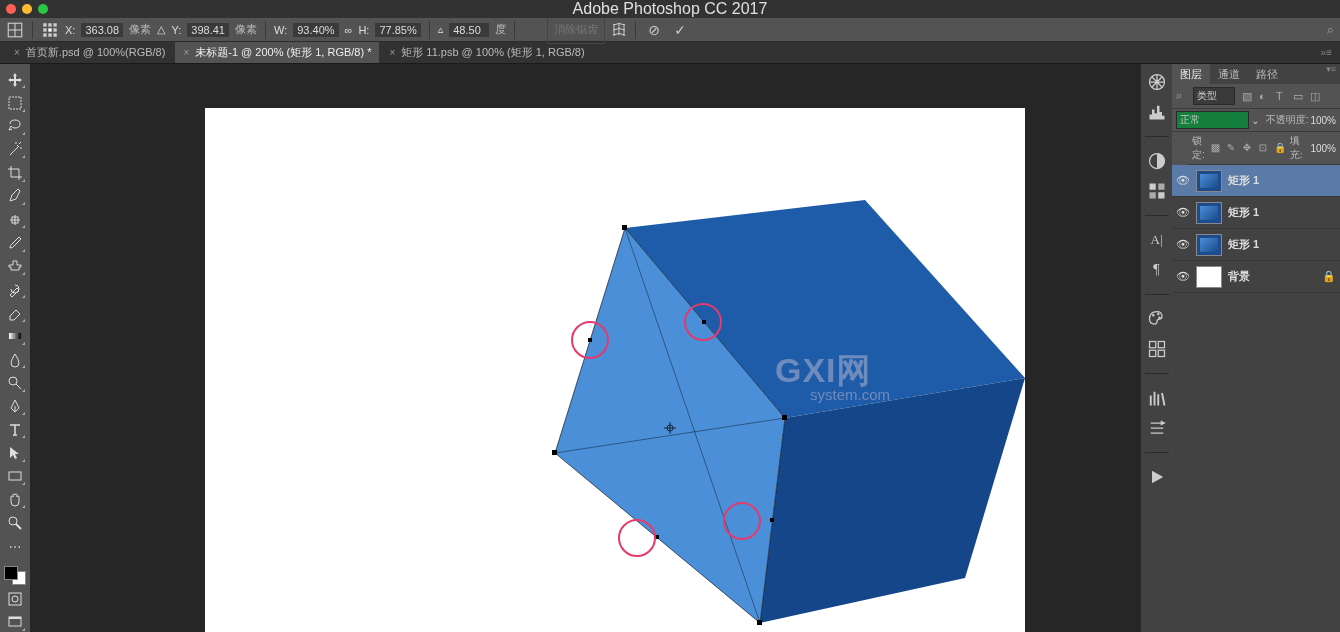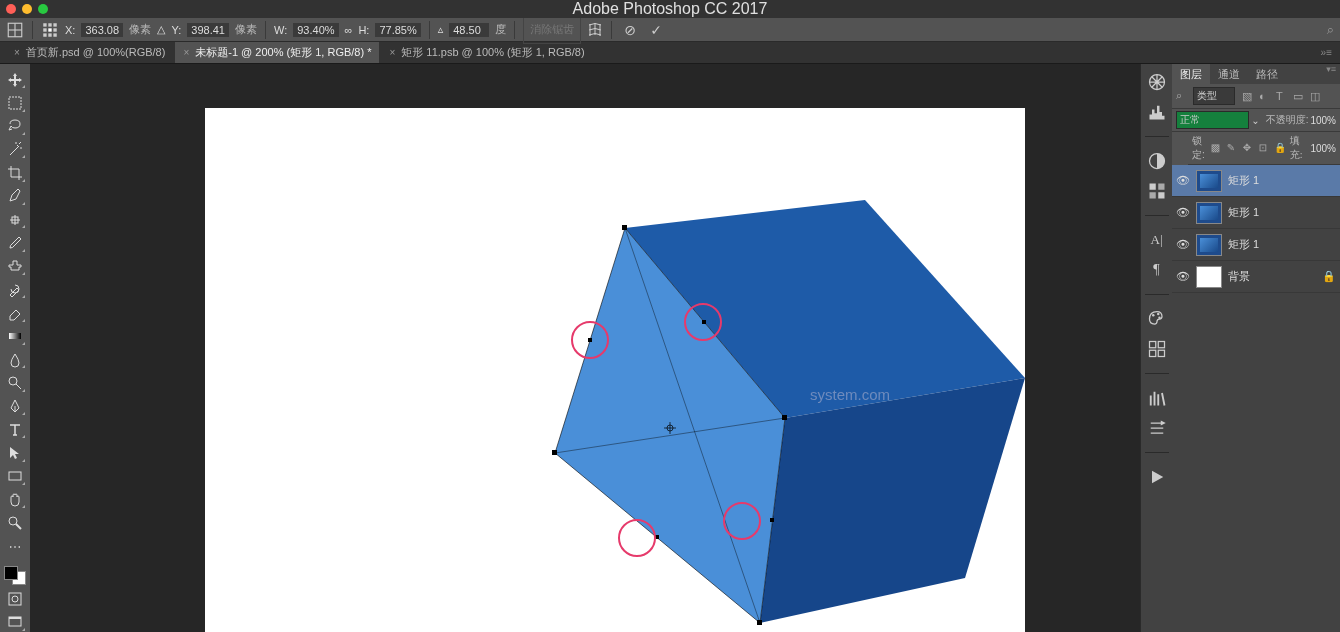--- a/index.html
+++ b/index.html
@@ -14,21 +14,21 @@
 .tl-green { background: #28c840; }
 .app-title { margin: 17px auto; font-size: 16px; color: #e0e0e0; }
 
 
 .options-bar { height: 24px; background: #535353; display: flex; align-items: center; gap: 6px; padding: 0 6px; border-bottom: 1px solid #2a2a2a; }
 .opt-icon { width: 18px; height: 18px; display: flex; align-items: center; justify-content: center; color: #ddd; }
 .opt-sep { width: 1px; height: 18px; background: #3a3a3a; margin: 0 2px; }
 .opt-label { color: #ddd; font-size: 11px; }
 .opt-val { background: #3a3a3a; color: #ddd; padding: 1px 4px; min-width: 40px; font-size: 11px; }
 .opt-unit { color: #bbb; font-size: 11px; }
-.opt-btn { color: #777; padding: 6px 6px; border: 1px solid #444; font-size: 11px; }
+.opt-btn { color: #777; padding: 6px 6px; border: 1px solid #444; font-size: 11px; margin-left: 24px; }
 .commit-icon { width: 20px; color: #ccc; font-size: 14px; text-align: center; }
 .cancel-icon { width: 20px; color: #ccc; font-size: 14px; text-align: center; }
 .person-icon { width: 16px; height: 16px; color: #ccc; }
 .search-right { position: absolute; right: 6px; top: 22px; color: #999; font-size: 13px; }
 
 
 .tabs-bar { height: 22px; background: #323232; display: flex; align-items: center; padding-left: 6px; gap: 2px; border-bottom: 1px solid #1a1a1a; }
 .tab { display: flex; align-items: center; gap: 6px; padding: 3px 8px; color: #bbb; font-size: 11px; }
 .tab.active { background: #535353; color: #eee; }
 .tab-close { font-size: 10px; color: #999; }
@@ -82,21 +82,21 @@
 .lock-ic { width: 12px; height: 12px; color: #aaa; }
 .fill-label { margin-left: auto; color: #bbb; font-family: Liberation Serif, serif; }
 
 .layers-list { flex: 1; background: #424242; overflow: auto; }
 .layer { display: flex; align-items: center; height: 32px; border-bottom: 1px solid #383838; padding: 0 4px; gap: 6px; }
 .layer.active { background: #5a7aa8; }
 .layer-vis { width: 14px; text-align: center; color: #ddd; }
 .layer-thumb { width: 26px; height: 22px; background: #1e4b8c; border: 1px solid #888; position: relative; }
 .layer-thumb.shape::after { content: ""; position: absolute; inset: 3px; background: linear-gradient(135deg, #4a8fd8, #1a4a8a); }
 .layer-thumb.bg { background: #fff; }
-.layer-name { font-size: 11px; color: #ddd; }
+.layer-name { font-size: 11px; color: #ddd; font-weight: bold; }
 .layer-lock { margin-left: auto; color: #aaa; font-size: 11px; }
 
 .layers-footer { height: 10px; background: #424242; }
 </style>
 </head>
 <body>
 
 <div class="titlebar">
   <div class="traffic-lights">
     <div class="tl tl-red"></div>
@@ -350,20 +350,21 @@
             <circle r="3" fill="none" stroke="#000" stroke-width="0.7"></circle>
             <line x1="-6" y1="0" x2="6" y2="0" stroke="#000" stroke-width="0.7"></line>
             <line x1="0" y1="-6" x2="0" y2="6" stroke="#000" stroke-width="0.7"></line>
           </g>
 
         <circle cx="385" cy="232" r="18" fill="none" stroke="#e63a6b" stroke-width="2"></circle>
         <circle cx="498" cy="214" r="18" fill="none" stroke="#e63a6b" stroke-width="2"></circle>
         <circle cx="432" cy="430" r="18" fill="none" stroke="#e63a6b" stroke-width="2"></circle>
         <circle cx="537" cy="413" r="18" fill="none" stroke="#e63a6b" stroke-width="2"></circle>
       </svg>
+      <div class="watermark">GXI网</div>
       <div class="watermark-sub">system.com</div>
     </div>
   </div>
 
   <div class="right-dock">
     <div class="dock-icon">
         <svg viewBox="0 0 16 16">
           <circle cx="8" cy="8" r="6" fill="none" stroke="#ccc"></circle>
           <path d="M8 2 L8 14 M2 8 L14 8 M4 4 L12 12 M12 4 L4 12" stroke="#ccc"></path>
         </svg>

